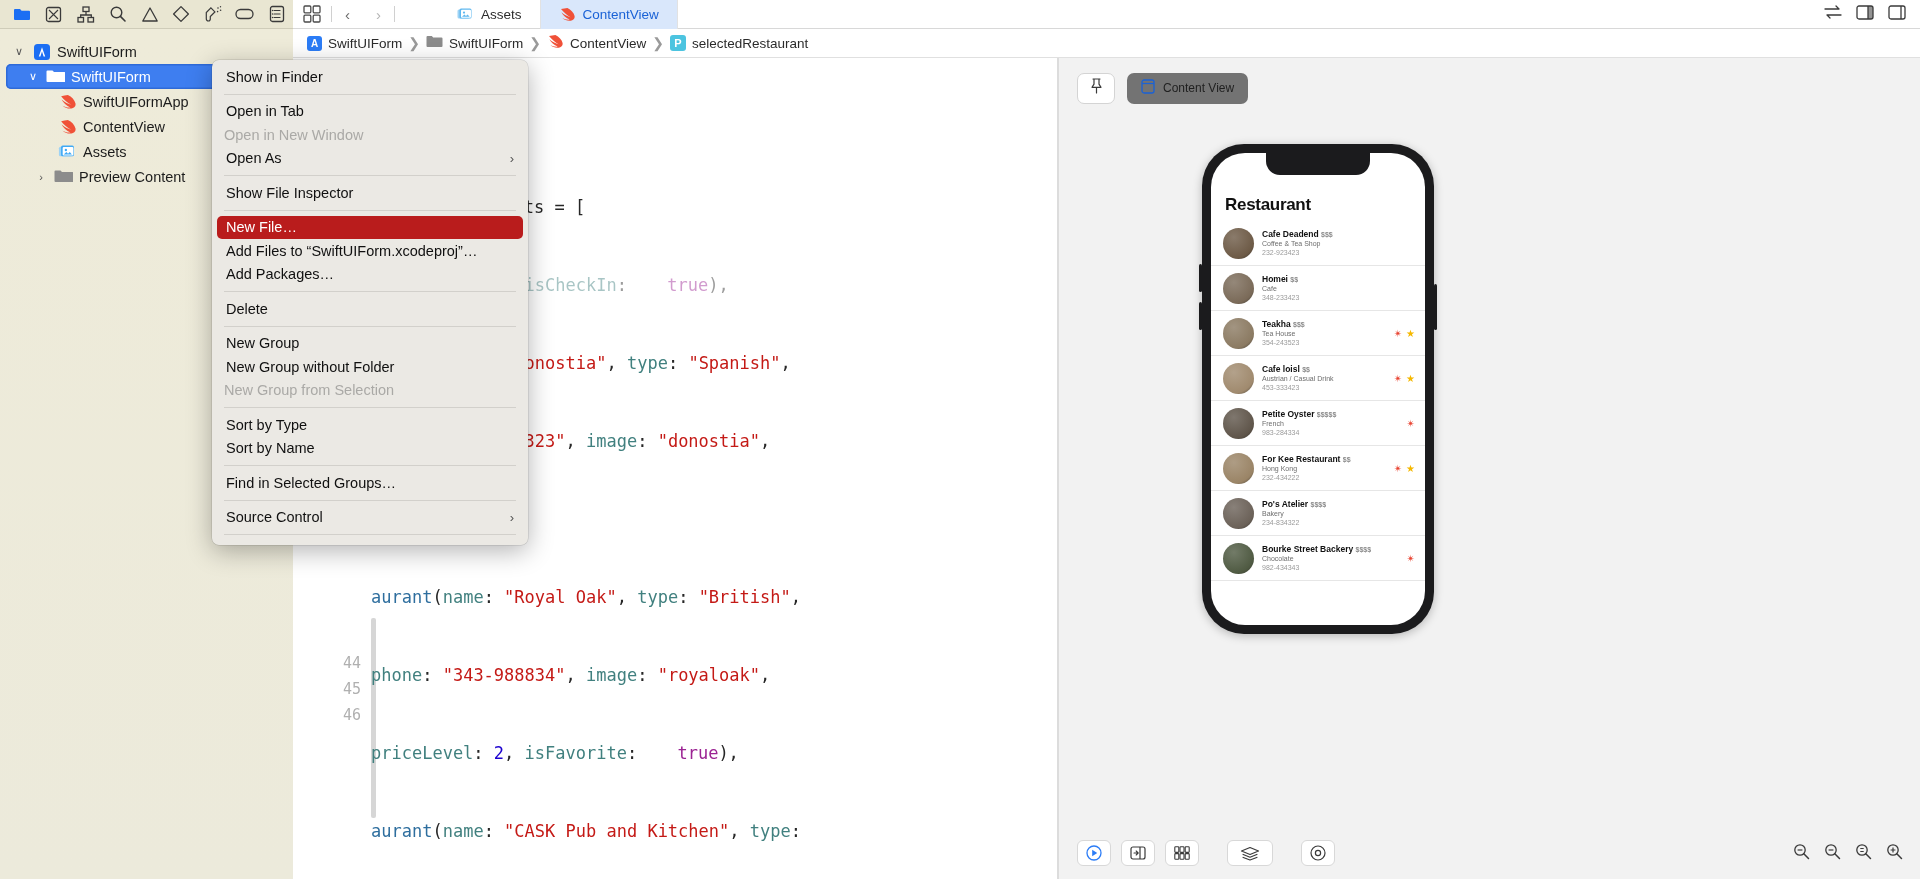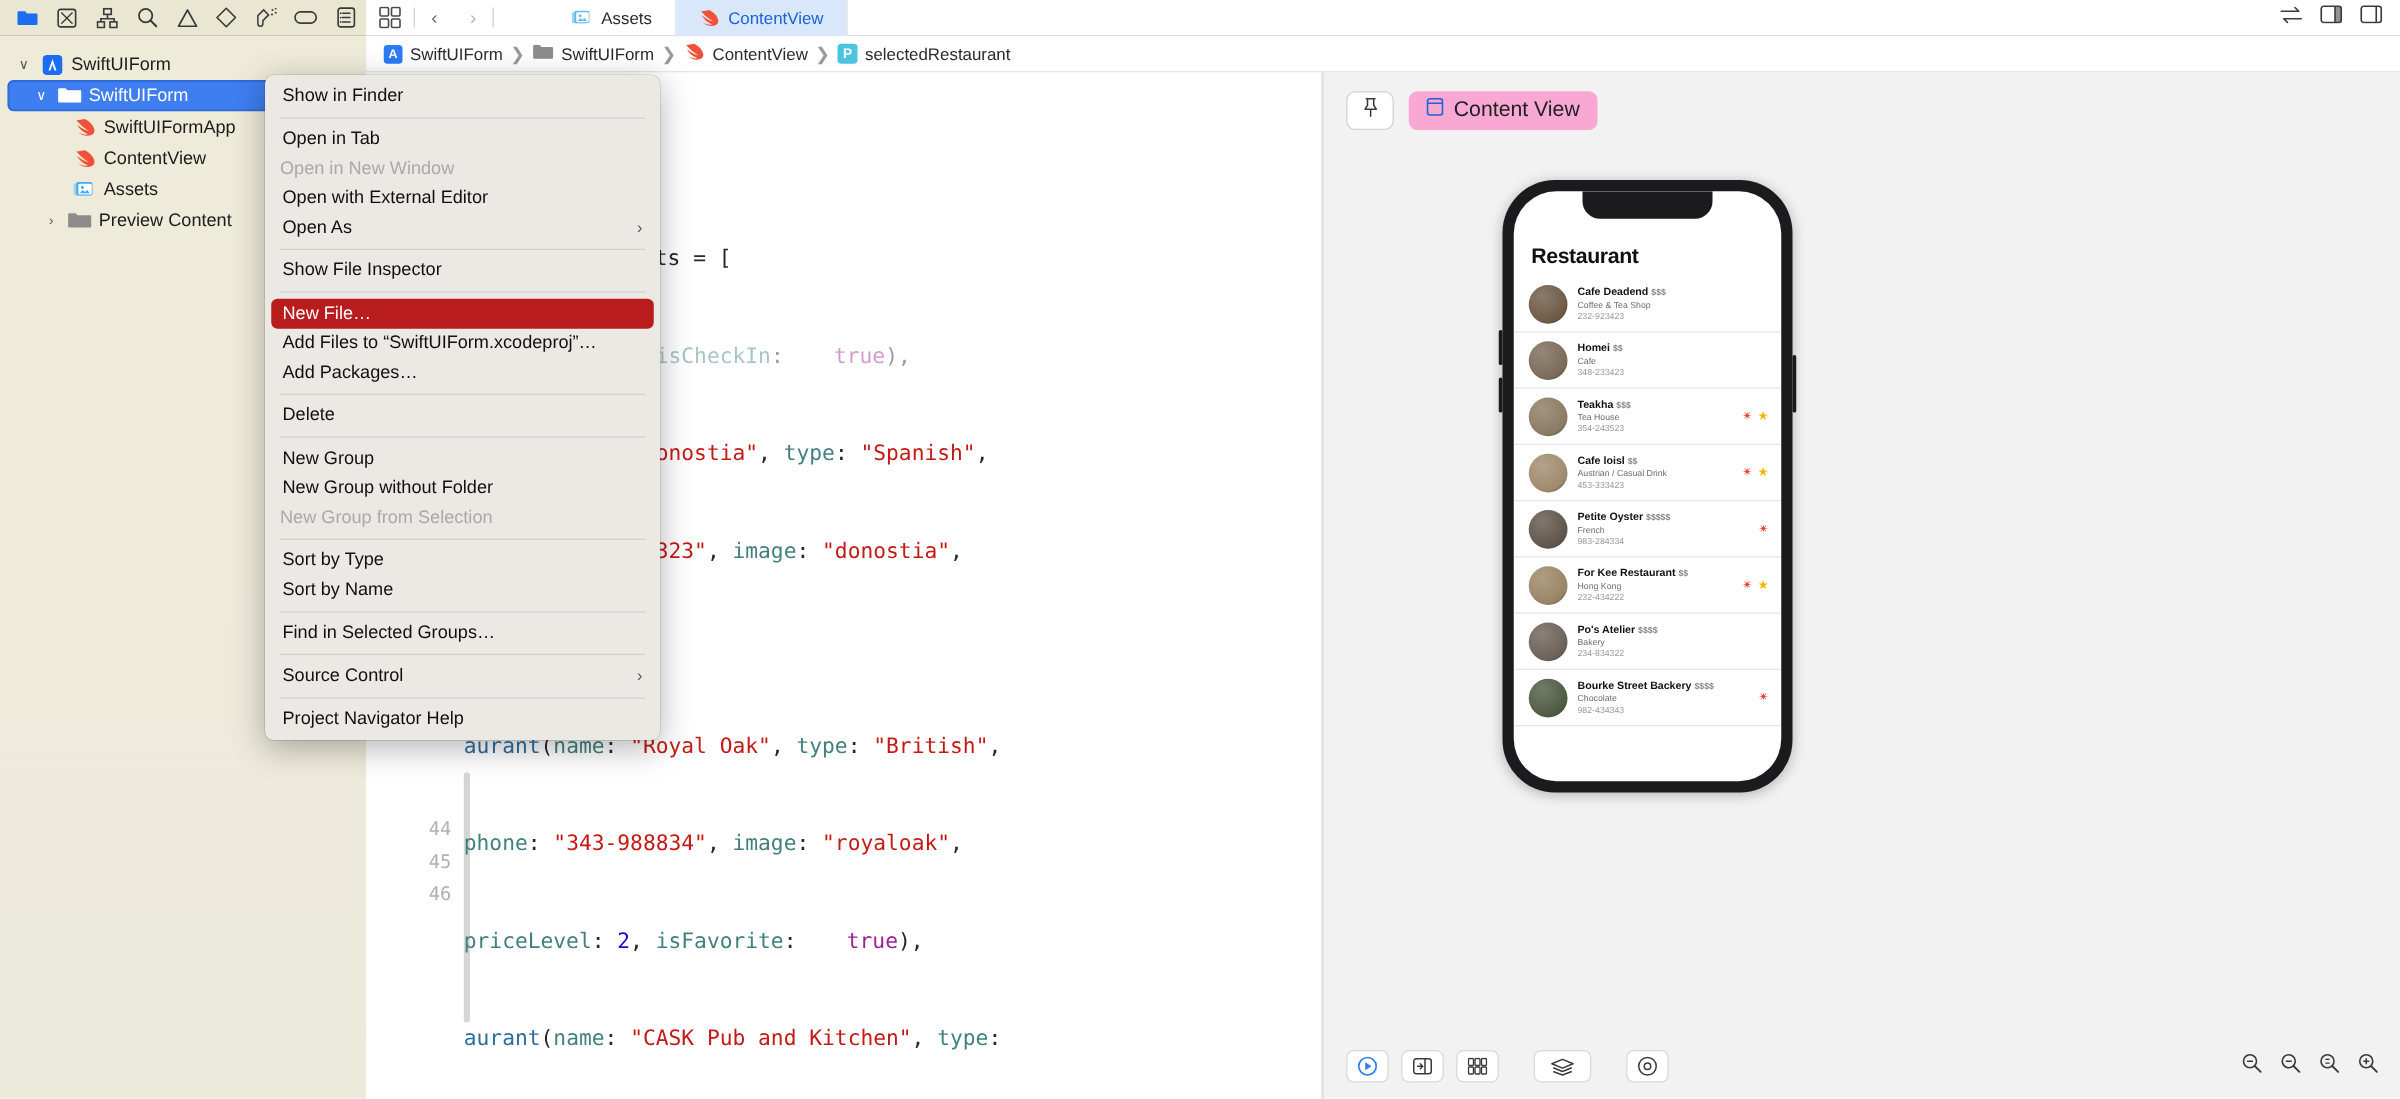--- a/index.html
+++ b/index.html
@@ -129,23 +129,23 @@
   }
   .canvas-top {
     position: absolute; left: 0; top: 0; width: 862px; height: 60px;
     display: flex; align-items: center; gap: 12px; padding-left: 18px;
   }
   .pin-btn {
     width: 38px; height: 31px; background: #fff; border: 1px solid #d4d4d4;
     border-radius: 7px; display: flex; align-items: center; justify-content: center;
   }
   .cv-chip {
-    height: 31px; background: #f9a8d4; border-radius: 7px;
+    height: 31px; background: #737373; border-radius: 7px;
     display: flex; align-items: center; gap: 8px; padding: 0 14px;
-    font-size: 17px; color: #1f1f1f;
+    font-size: 12px; color: #1f1f1f;
   }
   .phone {
     position: absolute; left: 143px; top: 86px; width: 232px; height: 490px;
     background: #1b1b1d; border-radius: 42px; padding: 9px;
     box-shadow: 0 2px 10px rgba(0,0,0,0.25);
   }
   .phone-screen {
     width: 100%; height: 100%; background: #fff; border-radius: 34px; overflow: hidden;
     position: relative;
   }
@@ -672,23 +672,20 @@
         <span>Show in Finder</span>
       </div>
       <div class="ctx-sep"></div>
       <div class="ctx-item">
         <span>Open in Tab</span>
       </div>
       <div class="ctx-item disabled">
         <span>Open in New Window</span>
       </div>
       <div class="ctx-item">
-        <span>Open with External Editor</span>
-      </div>
-      <div class="ctx-item">
         <span>Open As</span>
         <span class="sub">›</span>
       </div>
       <div class="ctx-sep"></div>
       <div class="ctx-item">
         <span>Show File Inspector</span>
       </div>
       <div class="ctx-sep"></div>
       <div class="ctx-item active">
         <span>New File…</span>
@@ -723,18 +720,15 @@
       <div class="ctx-sep"></div>
       <div class="ctx-item">
         <span>Find in Selected Groups…</span>
       </div>
       <div class="ctx-sep"></div>
       <div class="ctx-item">
         <span>Source Control</span>
         <span class="sub">›</span>
       </div>
       <div class="ctx-sep"></div>
-      <div class="ctx-item">
-        <span>Project Navigator Help</span>
-      </div>
     </div>
 
 </div>
 
 </body></html>

